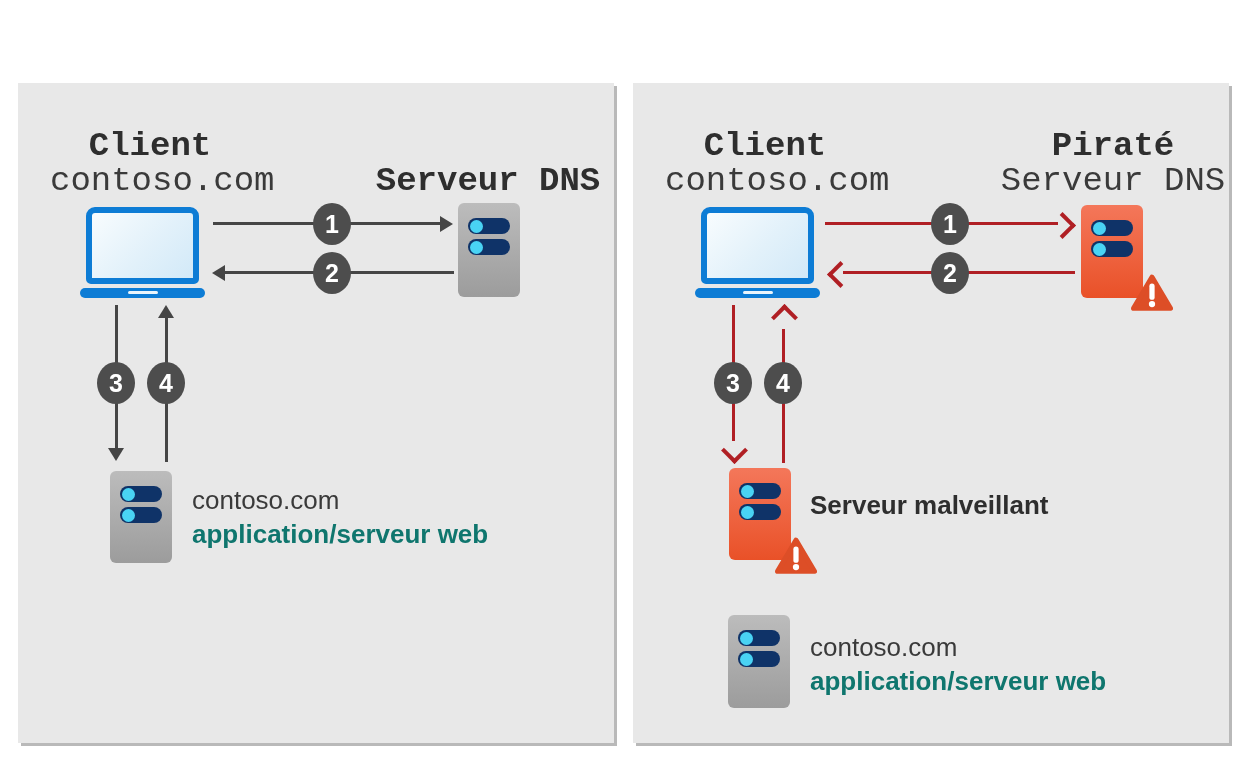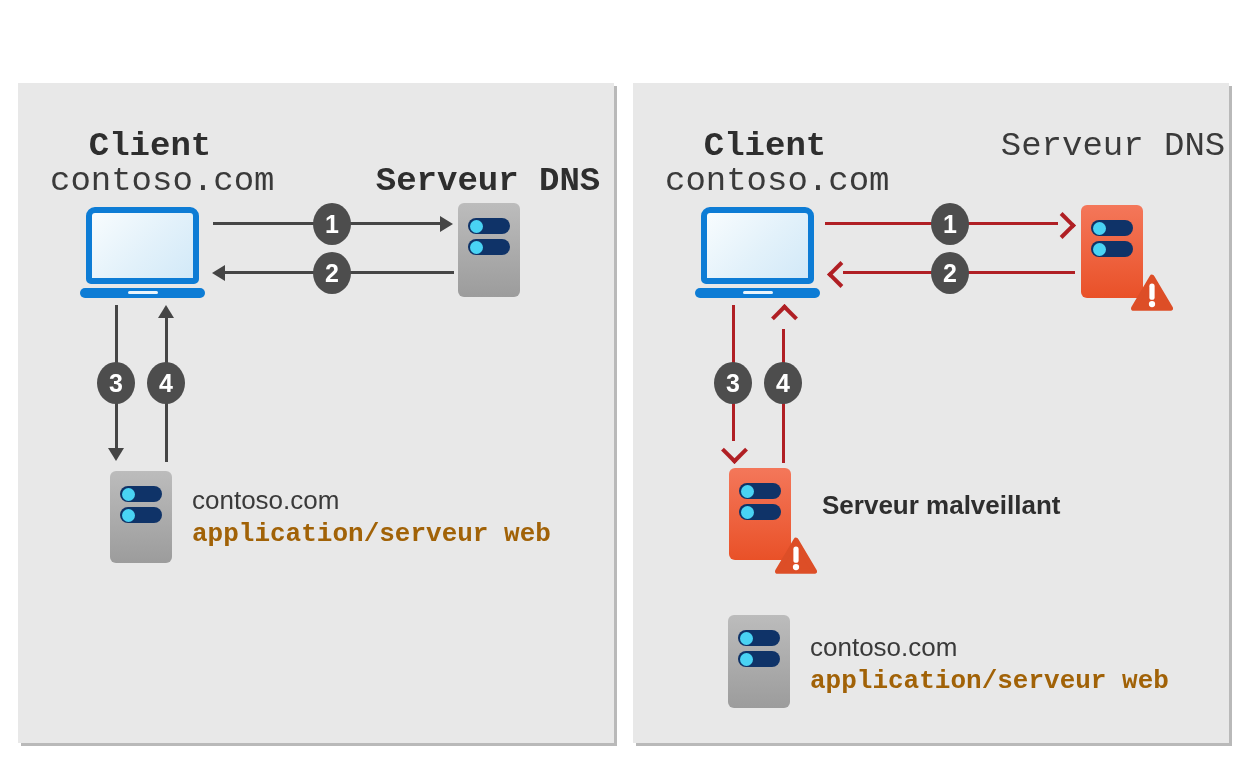--- a/index.html
+++ b/index.html
@@ -11,22 +11,22 @@
     position:absolute;top:40px;width:596px;text-align:center;
     font-size:25px;font-weight:bold;color:#333333;letter-spacing:.2px;
   }
   .panel{
     position:absolute;top:83px;width:596px;height:660px;
     background:#e8e8e8;box-shadow:3px 3px 0 #b9b9b9;
   }
   .lblock{position:absolute;text-align:center;font-size:34px;line-height:35px;color:#3a3a3a;font-family:Liberation Mono, monospace;}
   .lblock .b{font-weight:bold;color:#2e2e2e;}
   .llabel{position:absolute;font-size:26px;line-height:34px;color:#3a3a3a;}
-  .llabel .b{font-weight:bold;color:#a16207;font-family:Liberation Mono, monospace;}
-  .single-label{position:absolute;font-size:26px;line-height:36px;font-weight:bold;color:#2e2e2e;white-space:nowrap;margin-left:12px;}
+  .llabel .b{font-weight:bold;color:#0f766e;}
+  .single-label{position:absolute;font-size:26px;line-height:36px;font-weight:bold;color:#2e2e2e;white-space:nowrap;}
 
   
   .laptop{position:absolute;width:125px;height:91px;}
   .laptop .screen{
     position:absolute;left:6px;top:0;width:113px;height:77px;box-sizing:border-box;
     border:6px solid #0d7cd5;border-radius:9px 9px 5px 5px;
     background:linear-gradient(135deg,#f8fcfe 0%,#e2f1fa 55%,#d2e9f8 100%);
   }
   .laptop .base{position:absolute;left:0;bottom:0;width:125px;height:10px;border-radius:5px;background:#0d7cd5;}
   .laptop .notch{position:absolute;left:50%;top:3px;transform:translateX(-50%);width:30px;height:3px;border-radius:2px;background:#e9f5fc;}
@@ -128,20 +128,21 @@
   </div>
 
   <div class="panel" style="left:633px;">
 
     <div class="lblock" style="left:32px;top:46px;width:200px;">
       <div class="b">Client</div>
       <div>contoso.com</div>
     </div>
 
     <div class="lblock" style="left:355px;top:46px;width:250px;">
+      <div class="b">Piraté</div>
       <div>Serveur DNS</div>
     </div>
 
     <div class="laptop" style="left:62px;top:124px;">
       <div class="screen"></div>
       <div class="base">
           <div class="notch"></div>
         </div>
     </div>
 

